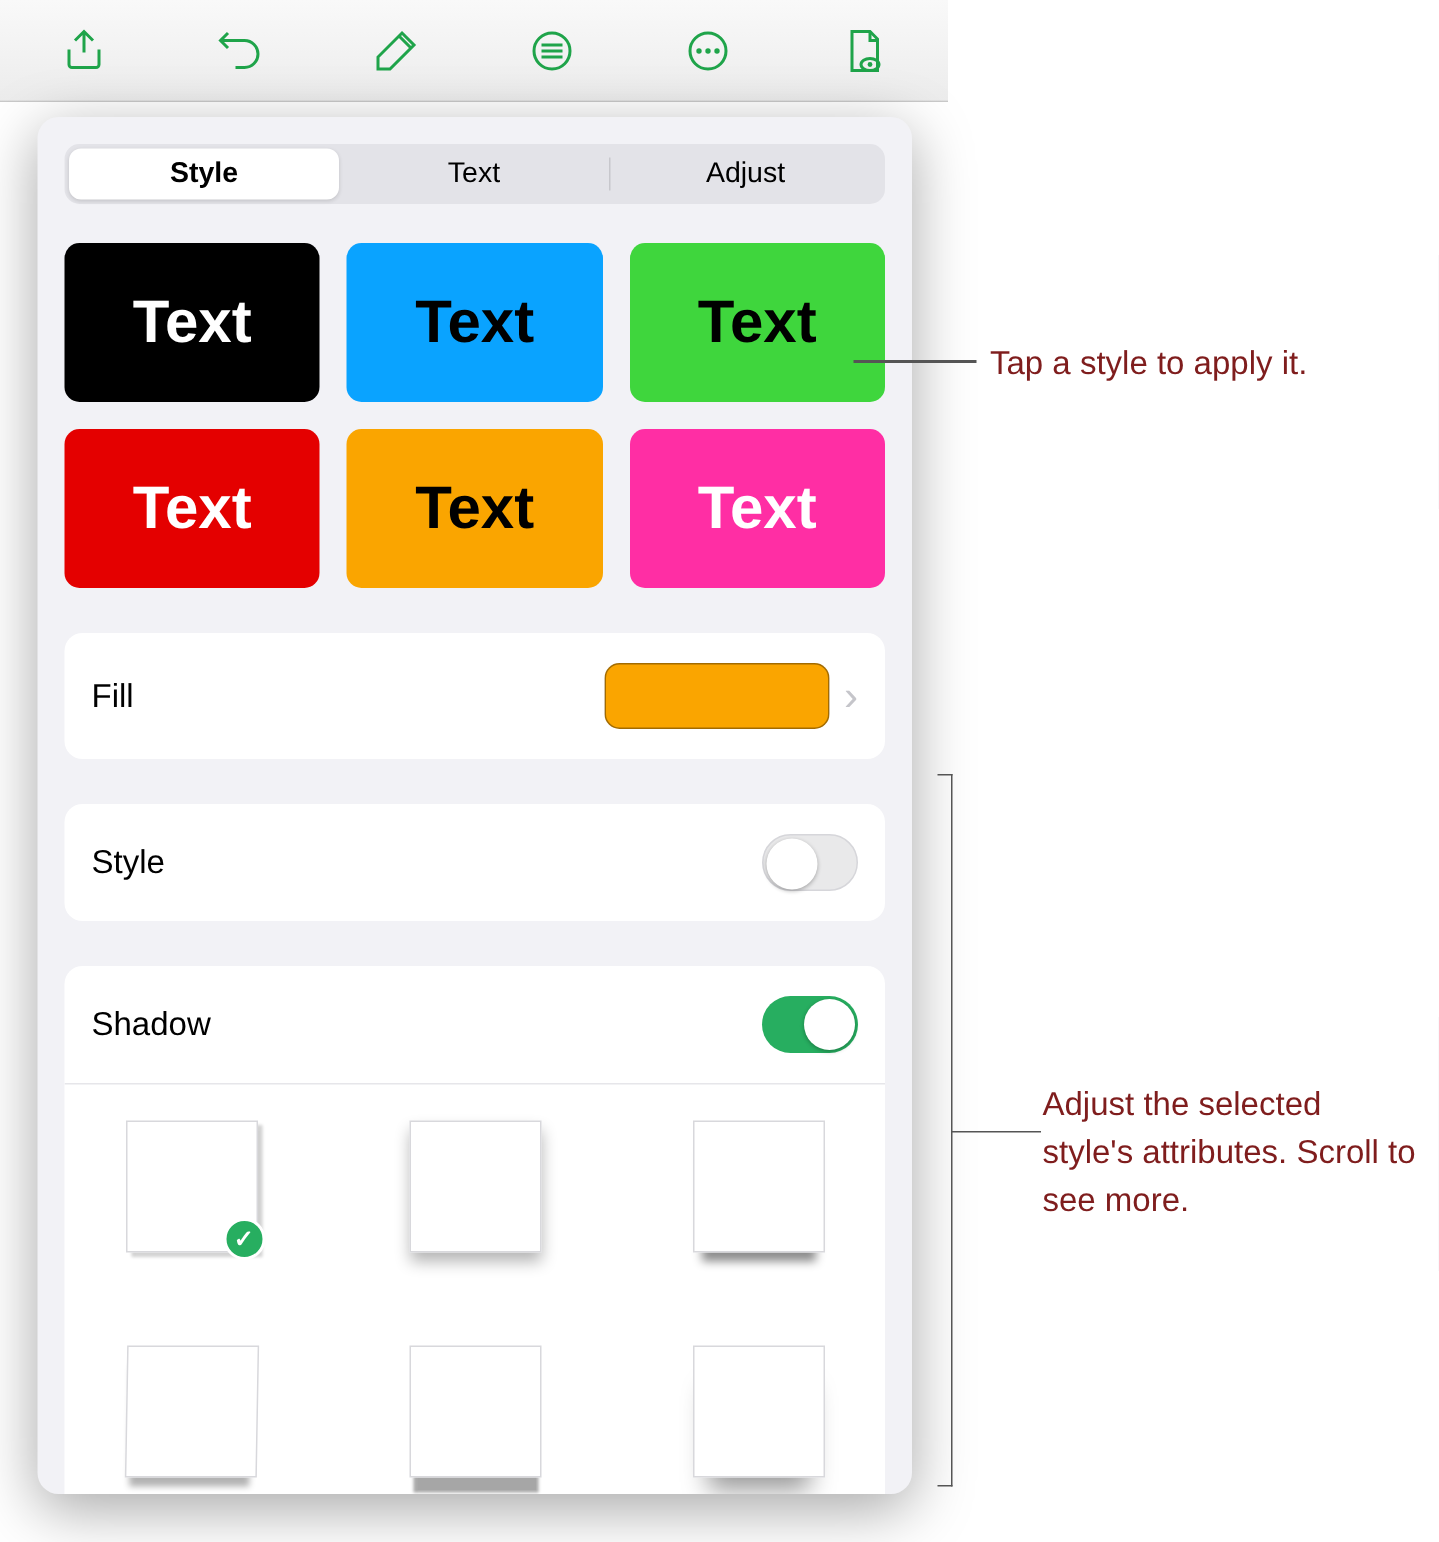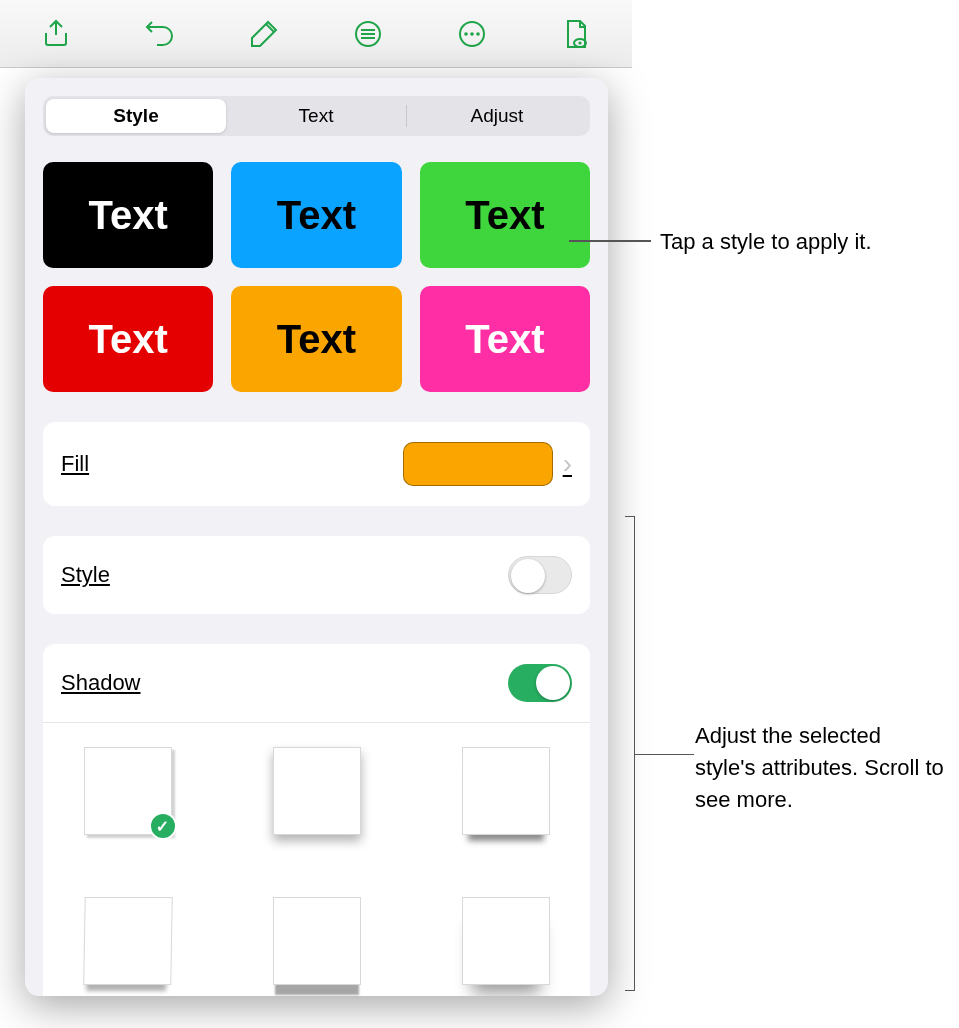--- a/index.html
+++ b/index.html
@@ -108,21 +108,21 @@
   }
   .row {
     display: flex;
     align-items: center;
     padding: 20px 18px;
     font-size: 22px;
     color: #000;
     min-height: 70px;
     border-top: 1px solid #e6e6ea;
   }
-  .row:first-child { border-top: none; text-decoration: underline; }
+  .row:first-child { border-top: none; }
   .row .label { flex: 1; }
   .row .chevron { color: #c5c5ca; font-size: 28px; margin-left: 10px; }
   .fill-chip {
     width: 150px; height: 44px;
     background: #faa500;
     border: 1px solid rgba(0,0,0,.35);
     border-radius: 10px;
   }
 
   
@@ -180,21 +180,21 @@
     border-radius: 50%;
     display: flex; align-items: center; justify-content: center;
     color: #fff; font-size: 16px; font-weight: 700;
   }
 
   
   .callout {
     position: absolute;
     font-size: 22px;
     line-height: 1.45;
-    color: #000000;
+    color: #7f1d1d;
   }
   .callout-line-h {
     position: absolute;
     height: 1.5px;
     background: #555;
   }
   .bracket {
     position: absolute;
     width: 10px;
     border-right: 1.5px solid #555;

